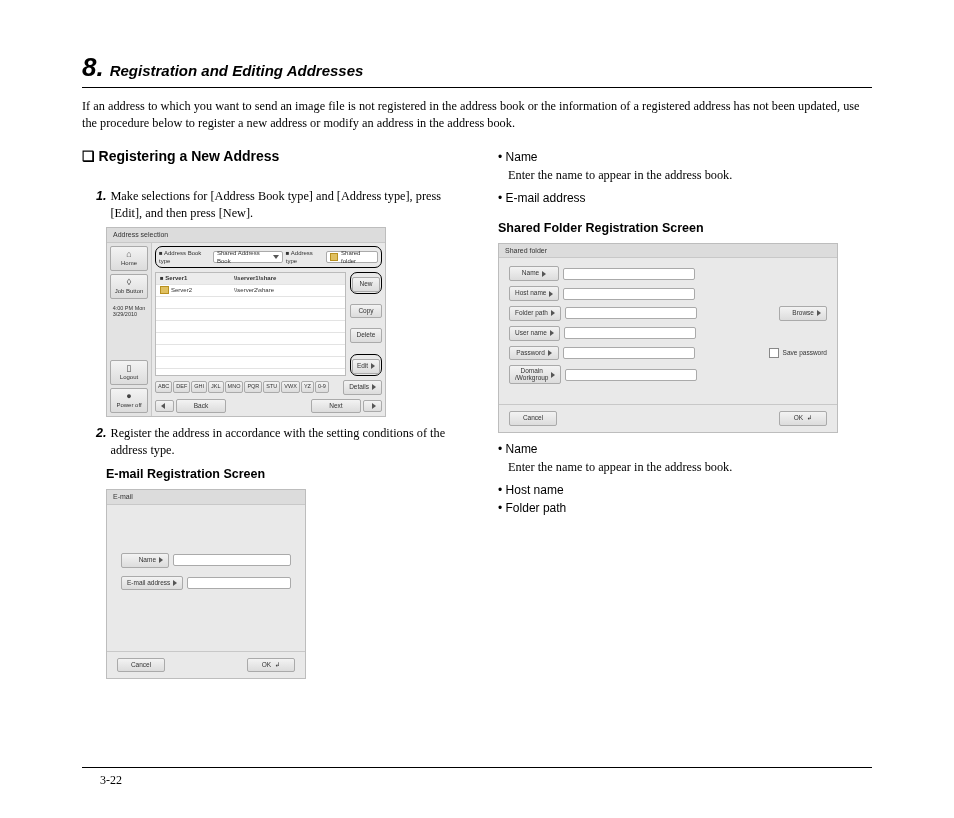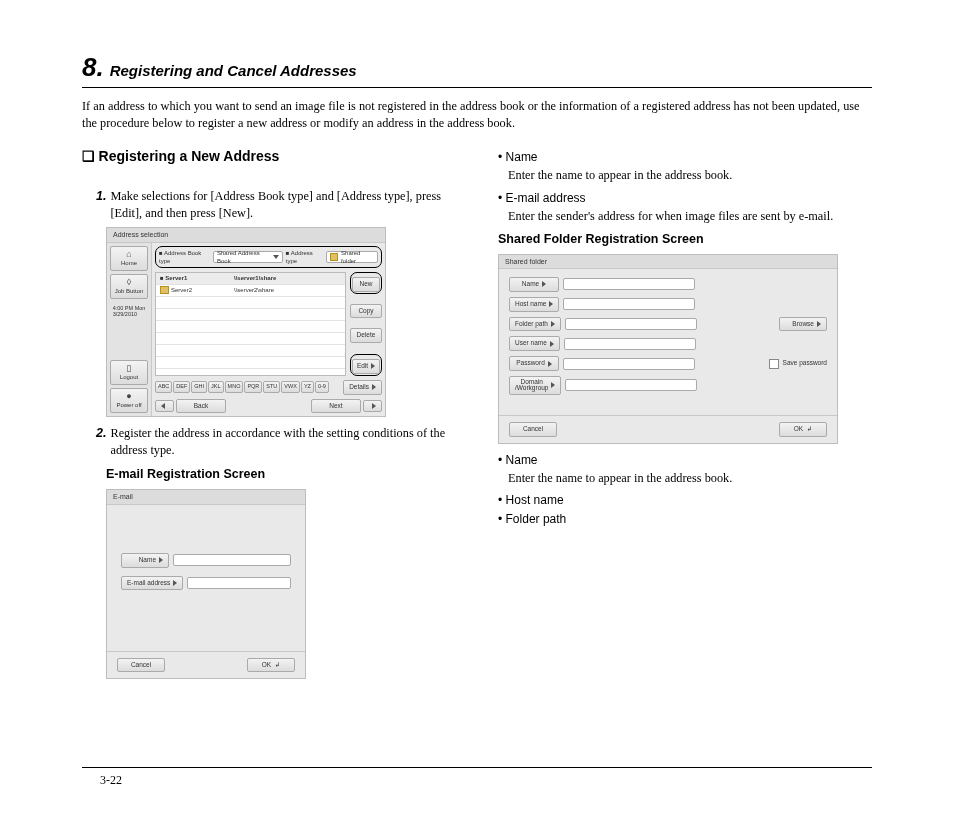--- a/index.html
+++ b/index.html
@@ -274,21 +274,21 @@
   .f3 .form-row .mini-btn.label { min-width: 50px; justify-content:center; text-align:center; }
   .f3 .form-row .field-input { max-width: 130px; flex:0 0 130px; }
   .chk { width:8px; height:8px; background:#fff; border:1px solid #888; }
   .chk-lbl { font-size:6.5px; font-family:Arial; color:#333; }
 </style>
 </head>
 <body>
 
 <div class="chapter-top">
   <span class="chapter-number">8.</span>
-  <span class="chapter-title">Registering and Cancel Addresses</span>
+  <span class="chapter-title">Registration and Editing Addresses</span>
 </div>
 
 <p class="intro">If an address to which you want to send an image file is not registered in the address book or the information of a registered address has not been updated, use the procedure below to register a new address or modify an address in the address book.</p>
 
 <div class="columns">
 
   <div class="col">
     <div class="section-h">
       <span class="prebullet">❏</span><span>Registering a New Address</span>
     </div>
@@ -433,23 +433,22 @@
         <span class="mini-btn">Cancel</span>
         <span class="mini-btn"><span>OK</span>&nbsp;&nbsp;↲</span>
       </div>
     </div>
   </div>
 
   <div class="col">
     <div class="bullet-line">• Name</div>
     <div class="bullet-body">Enter the name to appear in the address book.</div>
     <div class="bullet-line">• E-mail address</div>
-    <div class="bullet-body">Enter the sender's address for when image files are sent by e-mail.</div>
-
-    <div class="sub-h" style="margin-left:0;margin-top:2px;">Shared Folder Registration Screen</div>
+
+    <div class="sub-h" style="margin-left:0;margin-top:14px;">Shared Folder Registration Screen</div>
 
     <div class="frame f3">
       <div class="titlebar">Shared folder</div>
       <div class="f3-body">
         <div class="form-row">
           <span class="mini-btn label">
               <span>Name</span>
               <span class="tri"></span>
             </span>
           <span class="field-input"></span>

